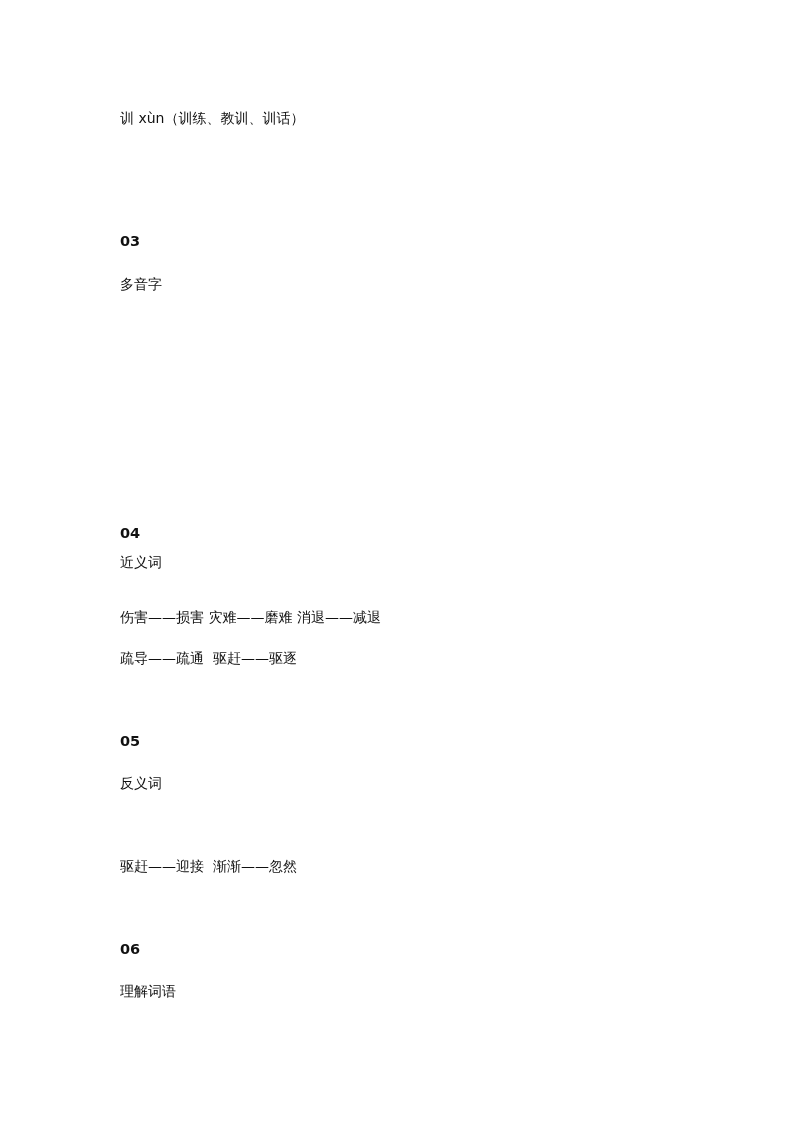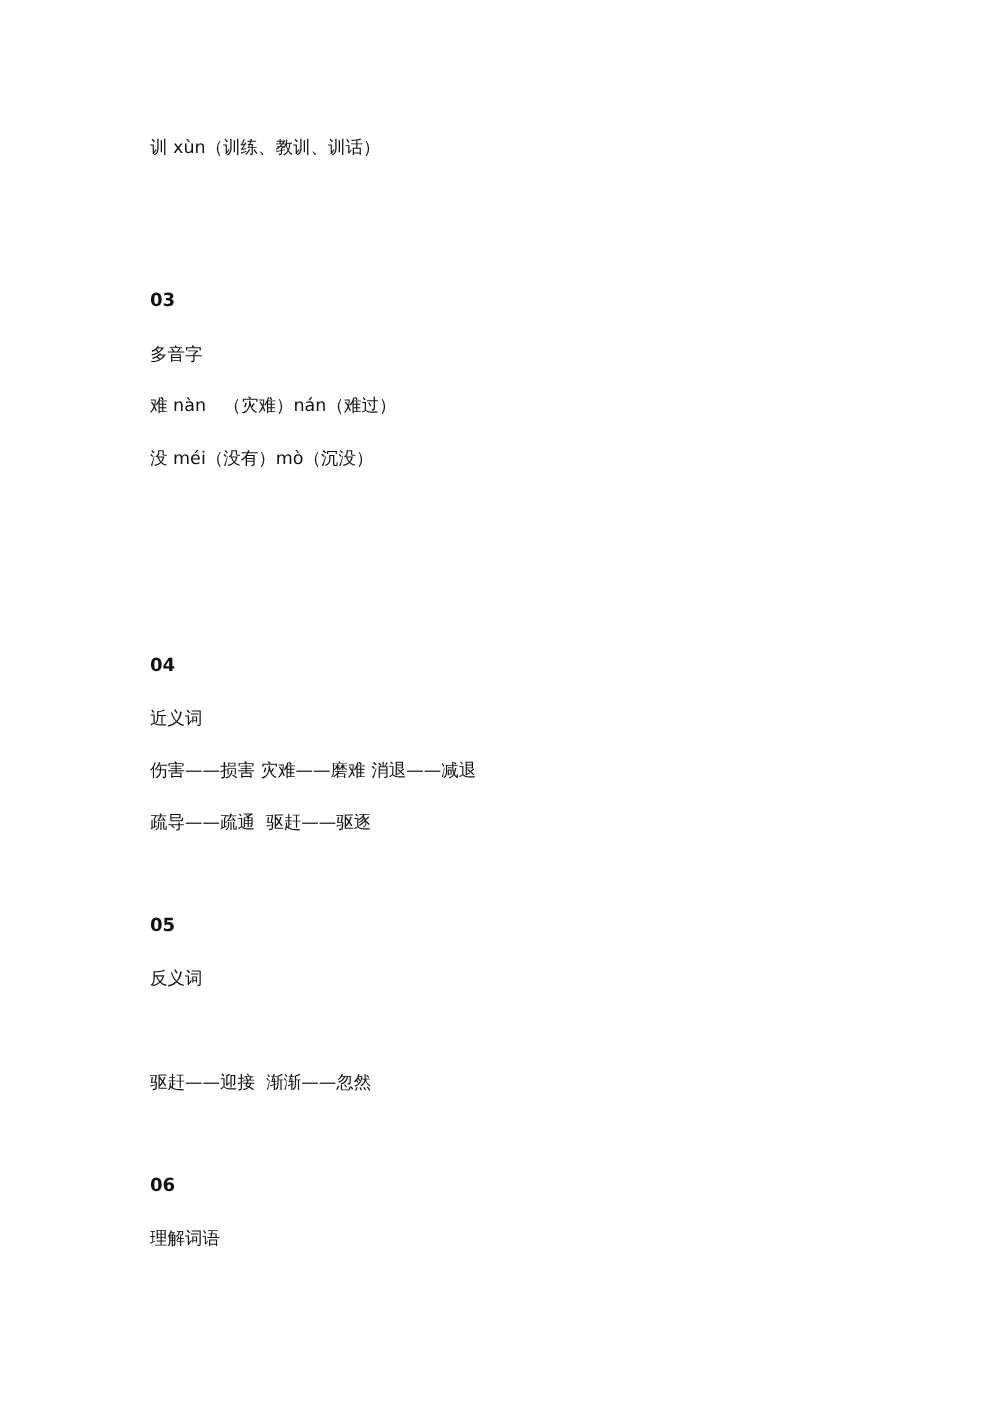--- a/index.html
+++ b/index.html
@@ -38,25 +38,23 @@
   </style>
 </head>
 <body>
 
 <div class="page">
 
   <div class="line" style="top:118px">训 xùn（训练、教训、训话）</div>
 
   <div class="line heading" style="top:241px">03</div>
   <div class="line" style="top:284px">多音字</div>
-  <div class="line" style="top:325px">难 nàn　（灾难）nán（难过）</div>
-  <div class="line" style="top:367px">没 méi（没有）mò（沉没）</div>
 
   <div class="line heading" style="top:533px">04</div>
-  <div class="line" style="top:575px">近义词</div>
+  <div class="line" style="top:562px">近义词</div>
   <div class="line" style="top:617px">伤害——损害 灾难——磨难 消退——减退</div>
   <div class="line" style="top:658px">疏导——疏通  驱赶——驱逐</div>
 
   <div class="line heading" style="top:741px">05</div>
   <div class="line" style="top:783px">反义词</div>
   <div class="line" style="top:866px">驱赶——迎接  渐渐——忽然</div>
 
   <div class="line heading" style="top:949px">06</div>
   <div class="line" style="top:991px">理解词语</div>
 

